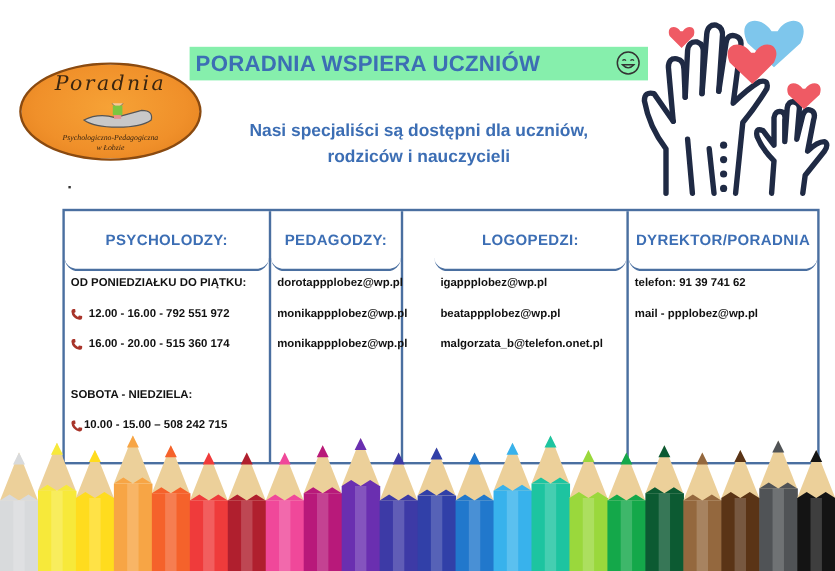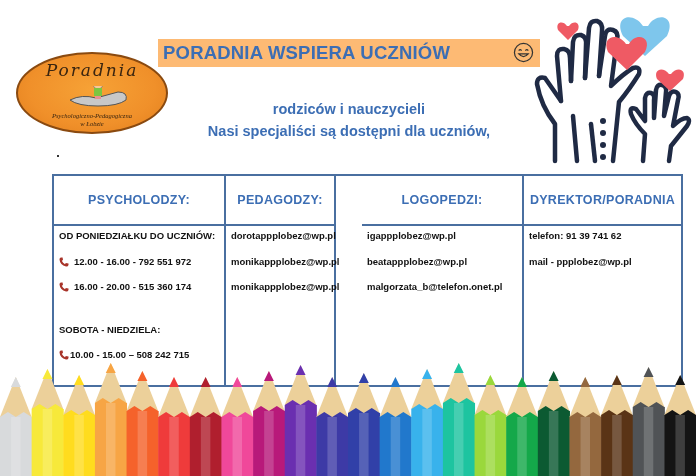--- a/index.html
+++ b/index.html
@@ -10,38 +10,38 @@
   .logo { position: absolute; left: 16px; top: 52px; width: 152px; height: 82px; border-radius: 50%;
           background: radial-gradient(ellipse at 50% 45%, #f6a236 0%, #f0902a 60%, #e07d1c 100%);
           border: 2px solid #8a4a10; overflow: hidden; }
   .logo-title { position: absolute; left: 0; right: 0; top: 6px; text-align: center;
           font-family: "DejaVu Serif", serif; font-style: italic; font-size: 17px; color: #3a2510; letter-spacing: 2px; }
   .logo-sub { position: absolute; left: 0; right: 0; top: 58px; text-align: center;
           font-family: "Liberation Serif", serif; font-style: italic; font-size: 6.5px; color: #3a2510; line-height: 8px; }
   .logo-hand { position: absolute; left: 50px; top: 32px; width: 62px; height: 22px; }
 
   
-  .banner { position: absolute; left: 158px; top: 39px; width: 382px; height: 28px; background: #fdba74; }
+  .banner { position: absolute; left: 158px; top: 39px; width: 382px; height: 28px; background: #86efac; }
   .banner-title { position: absolute; left: 5px; top: 3px; font-weight: bold; font-size: 18.5px; color: #3c6eb4; letter-spacing: 0.2px; white-space: nowrap; }
   .smiley { position: absolute; left: 355px; top: 3px; width: 21px; height: 21px; }
 
   .subtitle { position: absolute; left: 165px; top: 98px; width: 368px; text-align: center; font-weight: bold;
           font-size: 14.5px; line-height: 22px; color: #3c6eb4; }
   .dot { position: absolute; left: 57px; top: 155px; width: 2px; height: 2px; background: #333; }
 
   
   .hands { position: absolute; left: 533px; top: 6px; width: 160px; height: 158px; }
 
   
   .info-table { position: absolute; left: 52px; top: 174px; width: 631px; height: 213px;
           border: 2px solid #4a6fa0; border-collapse: collapse; }
   .col { position: absolute; top: 0; bottom: 0; border-right: 2px solid #4a6fa0; }
   .col:last-child { border-right: none; }
   .col-head { height: 50px; border-bottom: 2px solid #4a6fa0; display: flex; align-items: center; justify-content: center;
-          font-weight: bold; font-size: 12.5px; color: #3c6eb4; letter-spacing: 0.3px; }
+          font-weight: bold; font-size: 12.5px; color: #3c6eb4; letter-spacing: 0.3px; border-radius: 11px; }
   .col-body { padding: 4px 5px; font-weight: bold; font-size: 9.5px; color: #111; }
   .line { height: 25.5px; line-height: 12px; white-space: nowrap; display: flex; align-items: flex-start; }
   .phone { display: inline-block; width: 10px; height: 10px; margin-right: 5px; margin-top: 1px; }
   .gap { height: 17px; }
 
   
   .pencils { position: absolute; left: 0; top: 355px; width: 696px; height: 121px; }
 </style>
 </head>
 <body>
@@ -64,22 +64,22 @@
   <span class="banner-title">PORADNIA WSPIERA UCZNIÓW</span>
   <svg class="smiley" viewBox="0 0 22 22">
     <circle cx="11" cy="11" r="9.5" fill="none" stroke="#333" stroke-width="1.3"></circle>
     <path d="M6 9 Q7.5 7 9 9" fill="none" stroke="#333" stroke-width="1.2"></path>
     <path d="M13 9 Q14.5 7 16 9" fill="none" stroke="#333" stroke-width="1.2"></path>
     <path d="M6 12.5 Q11 18 16 12.5 Z" fill="none" stroke="#333" stroke-width="1.2"></path>
   </svg>
 </div>
 
 <div class="subtitle">
+  <div>Nasi specjaliści są dostępni dla uczniów,</div>
   <div>rodziców i nauczycieli</div>
-  <div>Nasi specjaliści są dostępni dla uczniów,</div>
 </div>
 <div class="dot"></div>
 
 <svg class="hands" viewBox="0 0 160 158">
   <g fill="none" stroke="#1f2a44" stroke-width="4.5" stroke-linecap="round" stroke-linejoin="round">
     <path d="M22 155 L22 118 Q8 100 4 78 Q4 70 12 72 L28 95"></path>
     <path d="M28 95 L24 50 Q24 42 31 43 Q37 44 37 52 L38 75"></path>
     <path d="M38 75 L40 36 Q41 28 48 29 Q54 31 53 39 L52 72"></path>
     <path d="M52 72 L56 22 Q57 14 64 15 Q70 17 69 25 L66 70"></path>
     <path d="M66 70 L72 30 Q73 22 80 24 Q86 26 84 34 L78 80 Q90 68 100 62 Q108 60 106 68 Q96 84 86 96 L80 155"></path>
@@ -96,21 +96,21 @@
   <path d="M110 20 C100 5,80 10,90 30 L112 50 L134 30 C144 10,124 5,115 20Z" fill="#7ec6ec"></path>
   <path d="M93 38 C85 26,68 30,75 46 L94 64 L112 46 C120 30,102 26,96 38Z" fill="#ef5a64"></path>
   <path d="M34 20 C30 14,22 16,25 24 L35 34 L45 24 C48 16,40 14,36 20Z" fill="#ef5a64"></path>
   <path d="M136 68 C130 60,120 63,124 73 L137 85 L150 73 C154 63,144 60,138 68Z" fill="#ef5a64"></path>
 </svg>
 
 <div class="info-table">
   <div class="col" style="left:0; width:172px;">
     <div class="col-head">PSYCHOLODZY:</div>
     <div class="col-body">
-      <div class="line">OD PONIEDZIAŁKU DO UCZNIÓW:</div>
+      <div class="line">OD PONIEDZIAŁKU DO PIĄTKU:</div>
       <div class="line">
         <svg class="phone" viewBox="0 0 10 10">
             <path d="M2 0.5 L3.6 0.5 L4 3 L2.8 3.8 Q3.8 6 6 7.2 L6.8 6 L9.5 6.4 L9.5 8 Q9 9.8 7 9.5 Q1 8 0.5 2.5 Q0.5 0.6 2 0.5Z" fill="#a8342a"></path>
           </svg>
         <span>12.00 - 16.00 - 792 551 972</span>
       </div>
       <div class="line">
         <svg class="phone" viewBox="0 0 10 10">
             <path d="M2 0.5 L3.6 0.5 L4 3 L2.8 3.8 Q3.8 6 6 7.2 L6.8 6 L9.5 6.4 L9.5 8 Q9 9.8 7 9.5 Q1 8 0.5 2.5 Q0.5 0.6 2 0.5Z" fill="#a8342a"></path>
           </svg>

